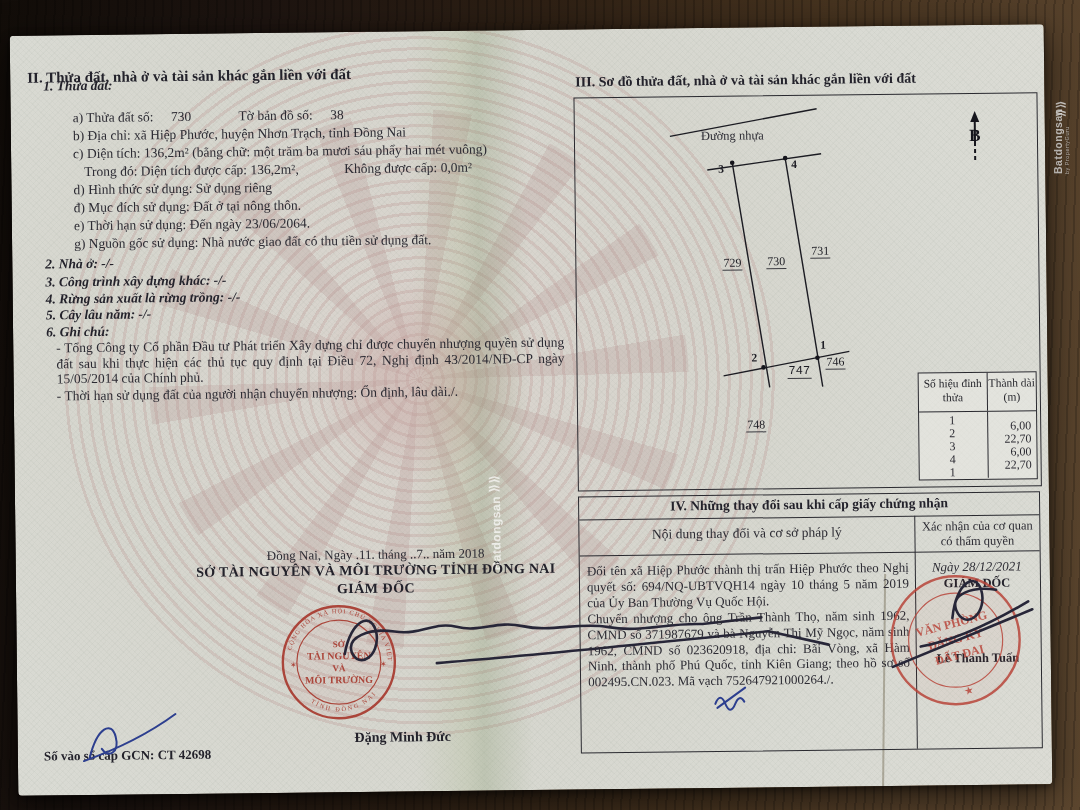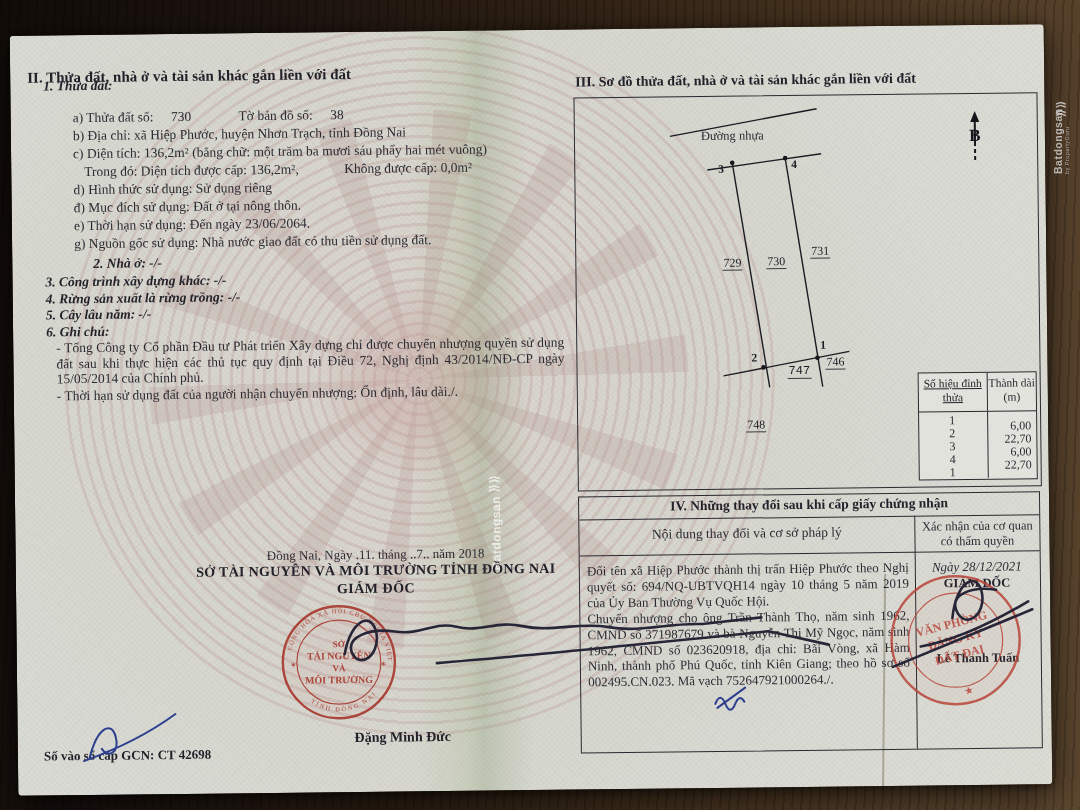--- a/index.html
+++ b/index.html
@@ -35,21 +35,21 @@
   .t{position:absolute;white-space:nowrap;color:#2c2b33;font-size:13.5px;}
   .b{font-weight:bold;color:#23222b;}
   .bi{font-weight:bold;font-style:italic;color:#23222b;}
   .wrap{white-space:normal;}
   .box{position:absolute;border:1.5px solid #2a2a30;background:transparent;}
   .clabel{position:absolute;font-size:11.5px;font-weight:bold;color:#1d1d24;}
   .plabel{position:absolute;font-size:12px;color:#1d1d24;border-bottom:1px solid #3a3a40;line-height:1.1;padding:0 1px;}
   .vt{position:absolute;border:1.2px solid #2a2a30;background:rgba(235,235,230,.55);}
   .vt .hd{display:flex;border-bottom:1.2px solid #2a2a30;height:38px;}
   .vt .hd > div{font-size:11.5px;text-align:center;color:#26262c;line-height:1.25;padding-top:3px;}
-  .vt .c1{width:68px;border-right:1.2px solid #2a2a30;text-decoration:underline;}
+  .vt .c1{width:68px;border-right:1.2px solid #2a2a30;}
   .vt .c2{flex:1;}
   .wm{color:rgba(255,255,255,.78);font-family:"Liberation Sans","DejaVu Sans",sans-serif;font-weight:bold;letter-spacing:.5px;}
   .sig path{fill:none;stroke:#272638;stroke-width:2.6;stroke-linecap:round;}
   .bluesig path{fill:none;stroke:#2d3f8f;stroke-width:2;stroke-linecap:round;}
 </style>
 </head>
 <body>
 
 <div class="abs" style="right:6px;top:6px;width:28px;height:110px;">
   <div class="wm abs" style="font-size:10.5px;transform:rotate(-90deg) translate(-84px,-2px);transform-origin:top left;left:8px;top:84px;white-space:nowrap;">Batdongsan</div>
@@ -83,21 +83,21 @@
   <div class="t" style="left:62px;top:111px;">c) Diện tích: 136,2m² (bằng chữ: một trăm ba mươi sáu phẩy hai mét vuông)</div>
   <div class="t" style="left:73px;top:129px;">
     <span>Trong đó: Diện tích được cấp: 136,2m²,</span>
     <span style="margin-left:42px;">Không được cấp: 0,0m²</span>
   </div>
   <div class="t" style="left:62px;top:147px;">d) Hình thức sử dụng: Sử dụng riêng</div>
   <div class="t" style="left:62px;top:165px;">đ) Mục đích sử dụng: Đất ở tại nông thôn.</div>
   <div class="t" style="left:62px;top:183px;">e) Thời hạn sử dụng: Đến ngày 23/06/2064.</div>
   <div class="t" style="left:62px;top:201px;">g) Nguồn gốc sử dụng: Nhà nước giao đất có thu tiền sử dụng đất.</div>
 
-  <div class="t bi" style="left:33px;top:221px;margin-left:48px;">2. Nhà ở: -/-</div>
+  <div class="t bi" style="left:33px;top:221px;">2. Nhà ở: -/-</div>
   <div class="t bi" style="left:33px;top:239px;">3. Công trình xây dựng khác: -/-</div>
   <div class="t bi" style="left:33px;top:256px;">4. Rừng sản xuất là rừng trồng: -/-</div>
   <div class="t bi" style="left:33px;top:272px;">5. Cây lâu năm: -/-</div>
   <div class="t bi" style="left:33px;top:289px;">6. Ghi chú:</div>
 
   <div class="t wrap" style="left:43px;top:305px;width:508px;line-height:15.6px;text-align:justify;">- Tổng Công ty Cổ phần Đầu tư Phát triển Xây dựng chỉ được chuyển nhượng quyền sử dụng đất sau khi thực hiện các thủ tục quy định tại Điều 72, Nghị định 43/2014/NĐ-CP ngày 15/05/2014 của Chính phủ.</div>
   <div class="t" style="left:43px;top:353px;">- Thời hạn sử dụng đất của người nhận chuyển nhượng: Ổn định, lâu dài./.</div>
 
   <div class="t" style="left:150px;top:515px;width:420px;text-align:center;white-space:normal;font-size:13px;">Đồng Nai, Ngày .11. tháng ..7.. năm 2018</div>
   <div class="t b" style="left:110px;top:531px;width:500px;text-align:center;font-size:14px;letter-spacing:.3px;">SỞ TÀI NGUYÊN VÀ MÔI TRƯỜNG TỈNH ĐỒNG NAI</div>

